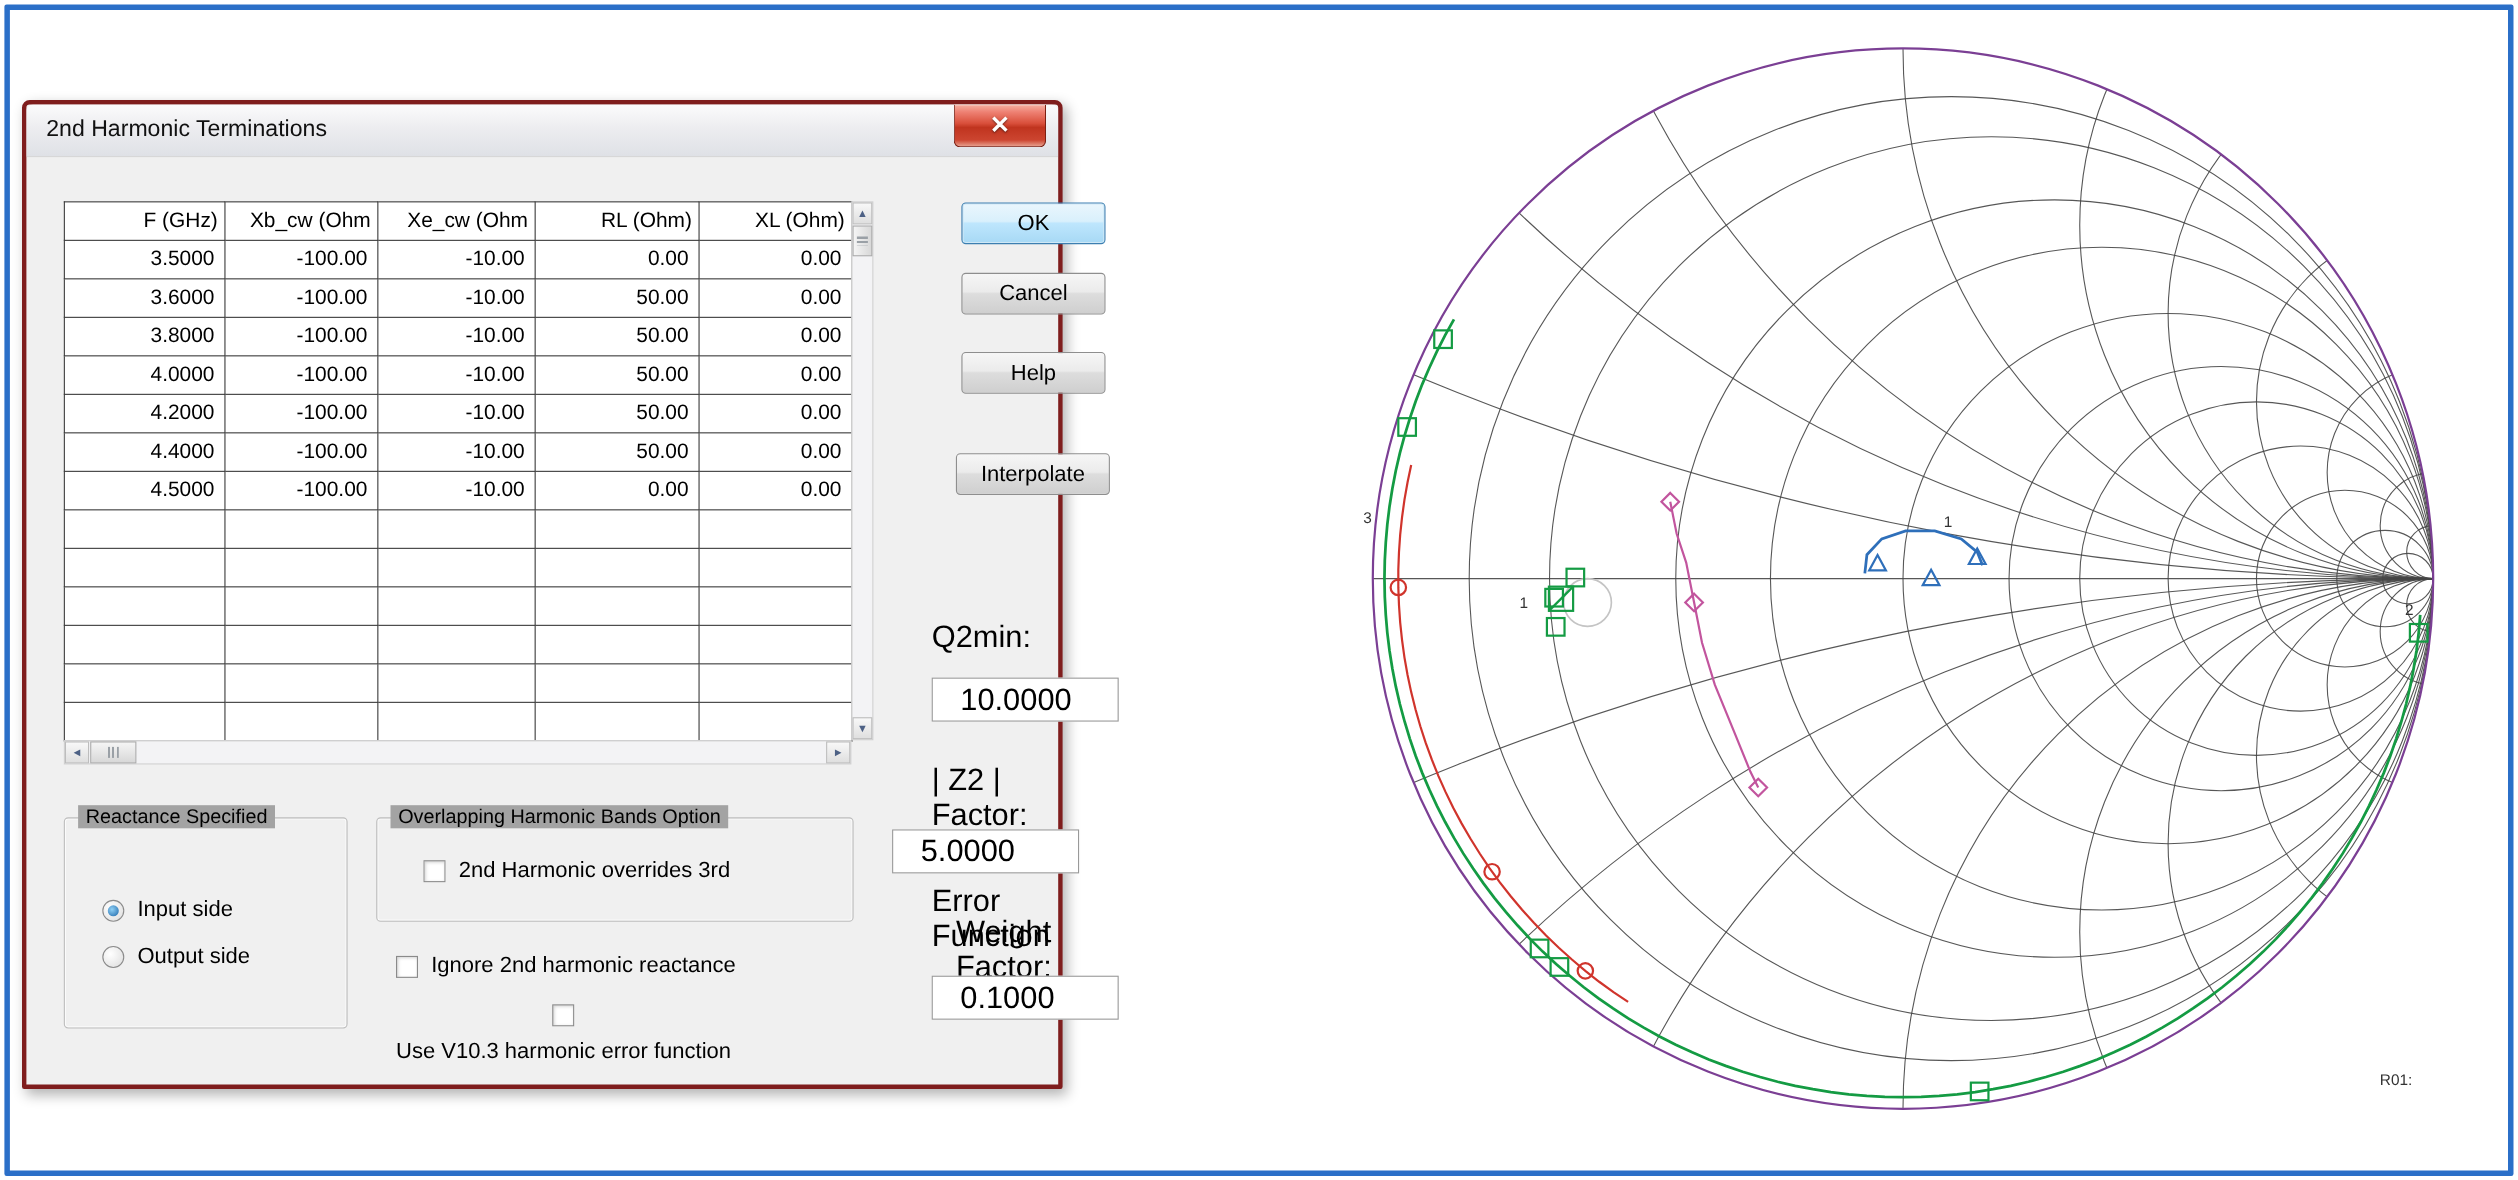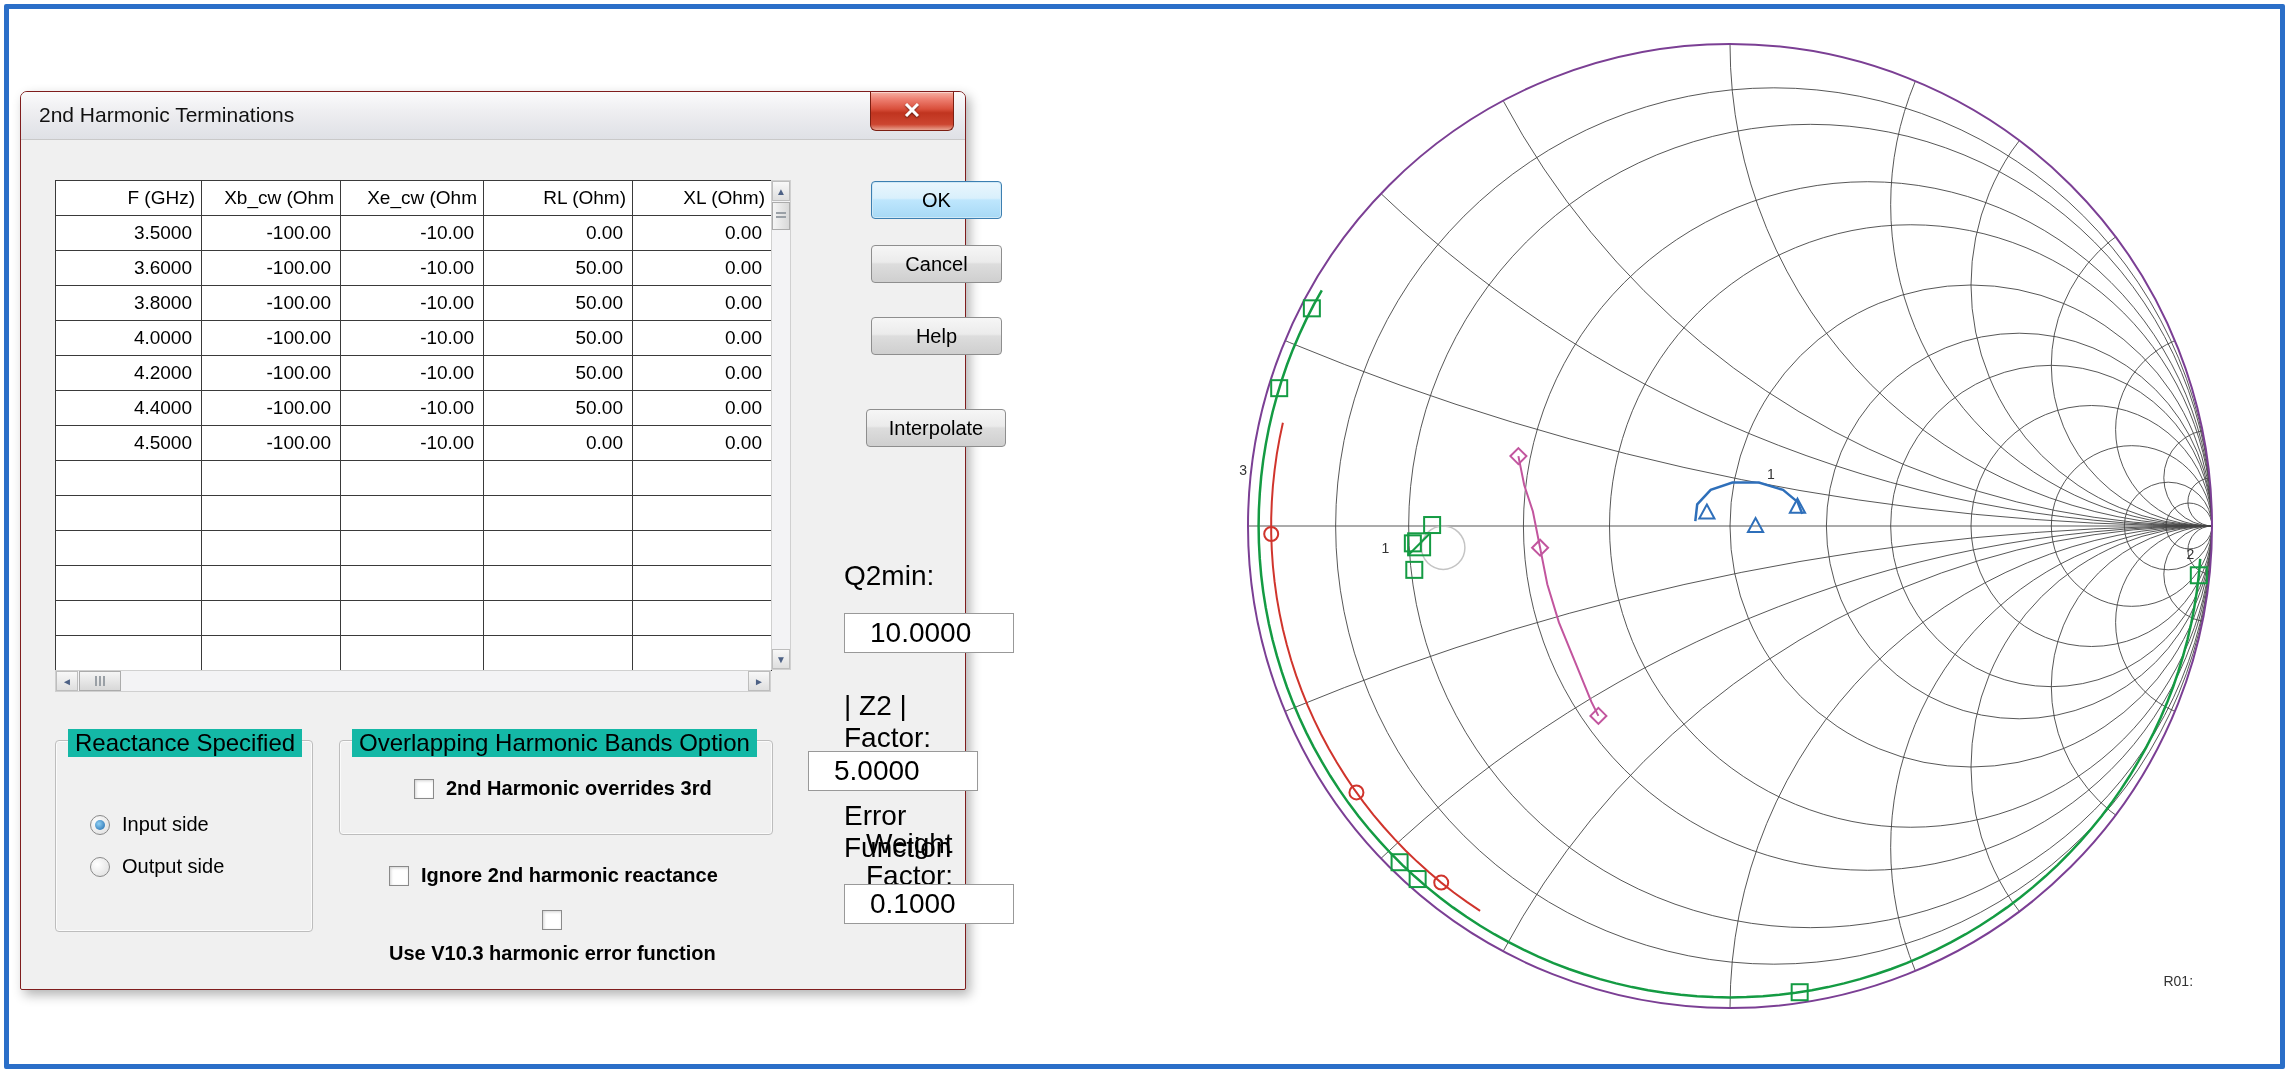--- a/index.html
+++ b/index.html
@@ -4,21 +4,21 @@
 <title>2nd Harmonic Terminations</title>
 <style>
   * { margin:0; padding:0; box-sizing:border-box; }
   html,body { background:#ffffff; }
   body { font-family:"Liberation Sans", sans-serif; color:#000; }
   .page { position:relative; width:2289px; height:1073px; background:#fff; overflow:hidden; }
   .frame { position:absolute; inset:4px; border:5px solid #2b6fc8; border-radius:2px; pointer-events:none; z-index:0; }
 
   
   .dialog { position:absolute; left:20px; top:91px; width:946px; height:899px;
-            background:#f0f0f0; border:1px solid #7f1d1d; border-radius:7px 7px 2px 2px;
+            background:#f0f0f0; border:4px solid #7f1d1d; border-radius:7px 7px 2px 2px;
             box-shadow:4px 5px 12px rgba(0,0,0,0.30); z-index:2; }
   .titlebar { position:absolute; left:0; top:0; right:0; height:48px;
               background:linear-gradient(180deg,#fbfbfc 0%,#ededf0 45%,#dfe1e6 100%);
               border-bottom:1px solid #c9c9c9; border-radius:6px 6px 0 0; }
   .title { position:absolute; left:18px; top:0; line-height:46px; font-size:21px; color:#111; }
   .close-btn { position:absolute; top:0; right:11px; width:84px; height:39px;
                background:linear-gradient(180deg,#f5b1a4 0%,#ee8173 18%,#d94f3b 45%,#c0341f 55%,#cc4530 85%,#e8a18f 100%);
                border:1px solid #7c1f12; border-top:none; border-radius:0 0 6px 6px;
                display:flex; align-items:center; justify-content:center; cursor:pointer;
                box-shadow:inset 0 1px 0 rgba(255,255,255,0.45); }
@@ -64,23 +64,23 @@
          box-shadow:inset 0 0 0 1px #cfe8f6; }
 
   
   .fld-label { position:absolute; font-size:28px; }
   .fld { position:absolute; width:170px; height:40px; background:#fff; border:1px solid #999;
          font-family:"Liberation Sans", sans-serif; font-size:28px; padding:0 25px; }
 
   
   .groupbox { position:absolute; border:1px solid #bdbdbd; border-radius:4px;
               box-shadow:inset 0 0 0 1px rgba(255,255,255,0.7); }
-  .gb-label { position:absolute; top:-12px; left:12px; background:#14b8a6; padding:0 7px; font-size:24px; }
+  .gb-label { position:absolute; top:-12px; left:12px; background:#a3a3a3; padding:0 7px; font-size:18px; }
   .row { position:absolute; display:flex; align-items:center; gap:12px; font-size:20px; cursor:pointer; }
-  .row.bold { font-weight:bold;margin-left:32px; }
+  .row.bold { font-weight:normal; }
   .radio { width:20px; height:20px; border-radius:50%; border:1px solid #8a8a8a; position:relative;
            background:radial-gradient(circle at 35% 35%, #ffffff, #dcdcdc); flex:0 0 auto; }
   .radio.sel::after { content:''; position:absolute; inset:4px; border-radius:50%;
            background:radial-gradient(circle at 38% 38%, #8fd0f5, #1c66a9); }
   .cb { width:20px; height:20px; background:#fff; border:1px solid #8a8a8a; flex:0 0 auto;
         box-shadow:inset 1px 1px 3px rgba(0,0,0,0.18); }
 
   
   #smith { position:absolute; left:1200px; top:14px; z-index:1; }
 </style>

